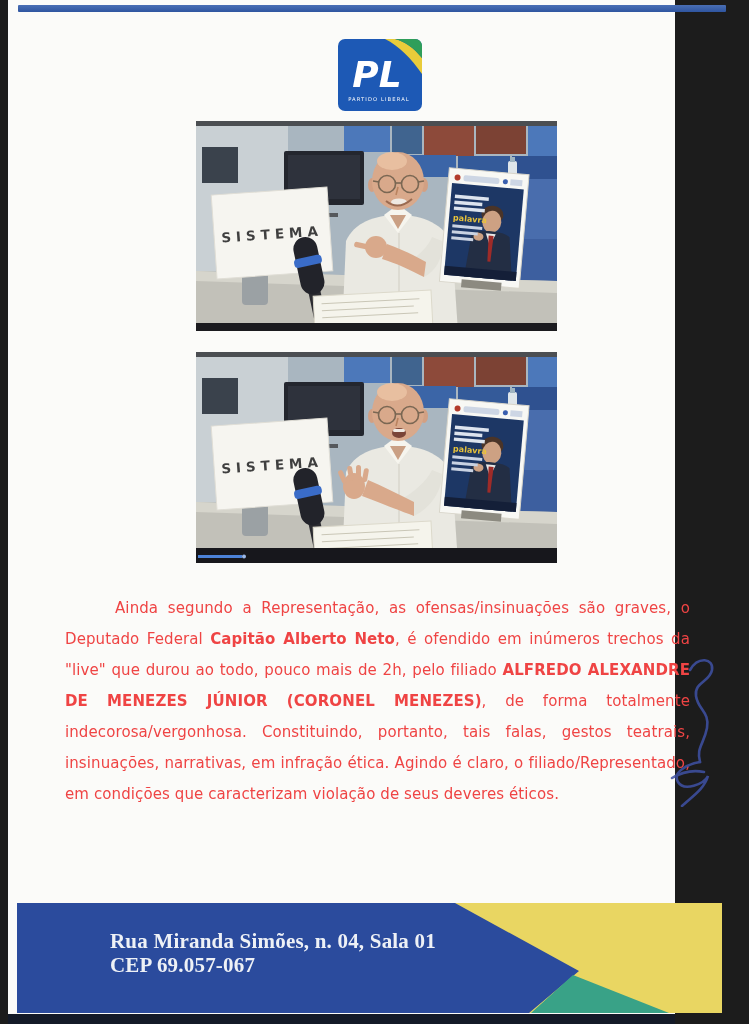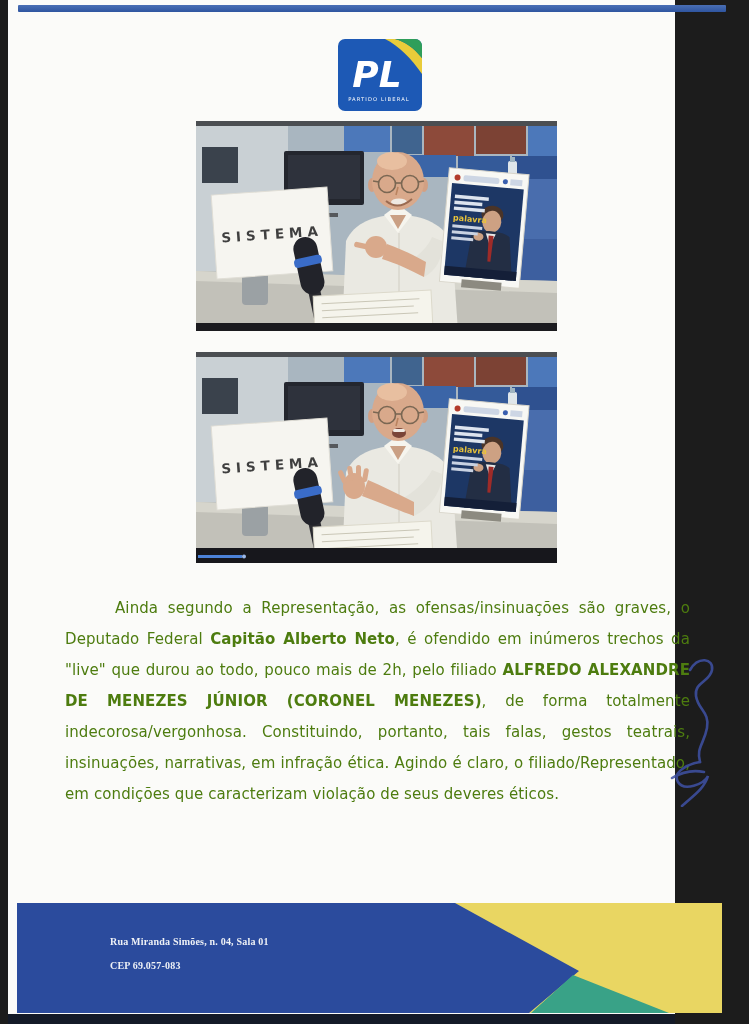--- a/index.html
+++ b/index.html
@@ -15,32 +15,32 @@
   .top-rule{
     position:absolute;left:10px;top:5px;width:708px;height:7px;
     background:linear-gradient(#4a6fb5,#2f55a0);border-radius:1px;
   }
   .logo{position:absolute;left:329px;top:38px;width:86px;height:74px;}
   .photo{position:absolute;left:188px;width:361px;}
   #photo-1{top:121px;height:210px;}
   #photo-2{top:352px;height:211px;}
   .para{
     position:absolute;left:57px;width:625px;
-    text-align:justify;font-size:15px;line-height:31px;color:#4d7c0f;
+    text-align:justify;font-size:15px;line-height:31px;color:#ef4444;
     letter-spacing:0.1px;
   }
   #para-1{top:578px;text-indent:50px;}
   #para-2{top:806px;text-indent:50px;}
   .b{font-weight:bold;}
   .scribble{position:absolute;left:652px;top:652px;width:75px;height:155px;}
   .footer-band{position:absolute;left:9px;top:900px;width:705px;height:115px;}
   .footer-svg{position:absolute;left:0;top:0;width:705px;height:115px;}
   .footer-text{
     position:absolute;left:93px;top:30px;
-    font-family:"Liberation Serif", serif;font-size:10px;font-weight:600;
+    font-family:"Liberation Serif", serif;font-size:21px;font-weight:600;
     color:#eef1f6;line-height:23.5px;letter-spacing:0.2px;white-space:nowrap;
   }
   .bottom-strip{position:absolute;left:0;bottom:0;width:100%;height:10px;background:#141a28;}
   svg text{font-family:"DejaVu Sans", sans-serif;}
 </style>
 </head>
 <body>
 
 <svg width="0" height="0" style="position:absolute" aria-hidden="true">
   <defs>
@@ -214,19 +214,19 @@
   </svg>
 
   <div class="footer-band">
     <svg class="footer-svg" viewBox="0 0 705 115" preserveAspectRatio="none">
       <rect x="0" y="3" width="705" height="110" fill="#2b4b9d"></rect>
       <polygon points="438,3 705,3 705,113 512,113 562,71" fill="#e9d662"></polygon>
       <polygon points="556,75 514,113 652,113" fill="#39a287"></polygon>
     </svg>
     <div class="footer-text">
       <div>Rua Miranda Simões, n. 04, Sala 01</div>
-      <div>CEP 69.057-083</div>
+      <div>CEP 69.057-067</div>
     </div>
   </div>
 
   <div class="bottom-strip"></div>
 
 </div>
 
 </body></html>

